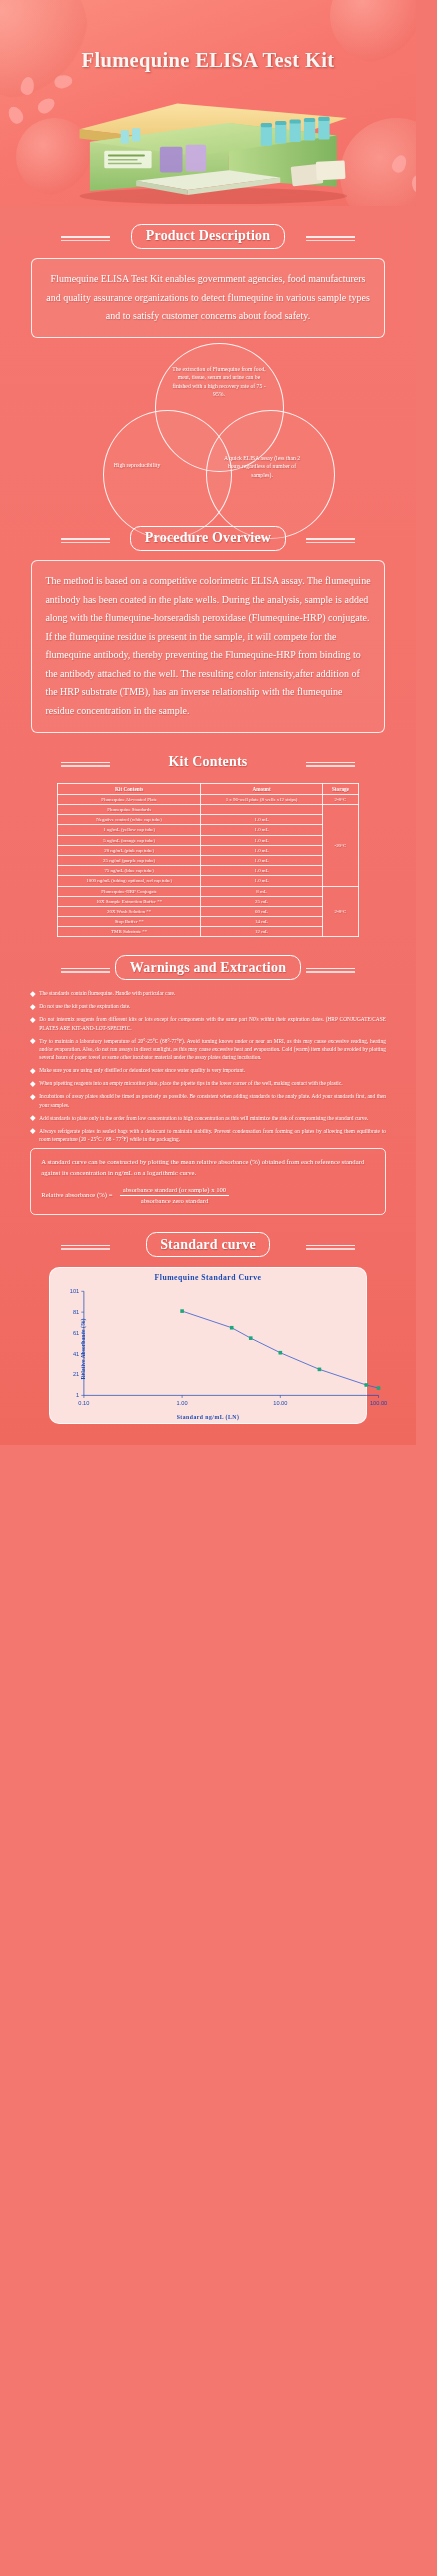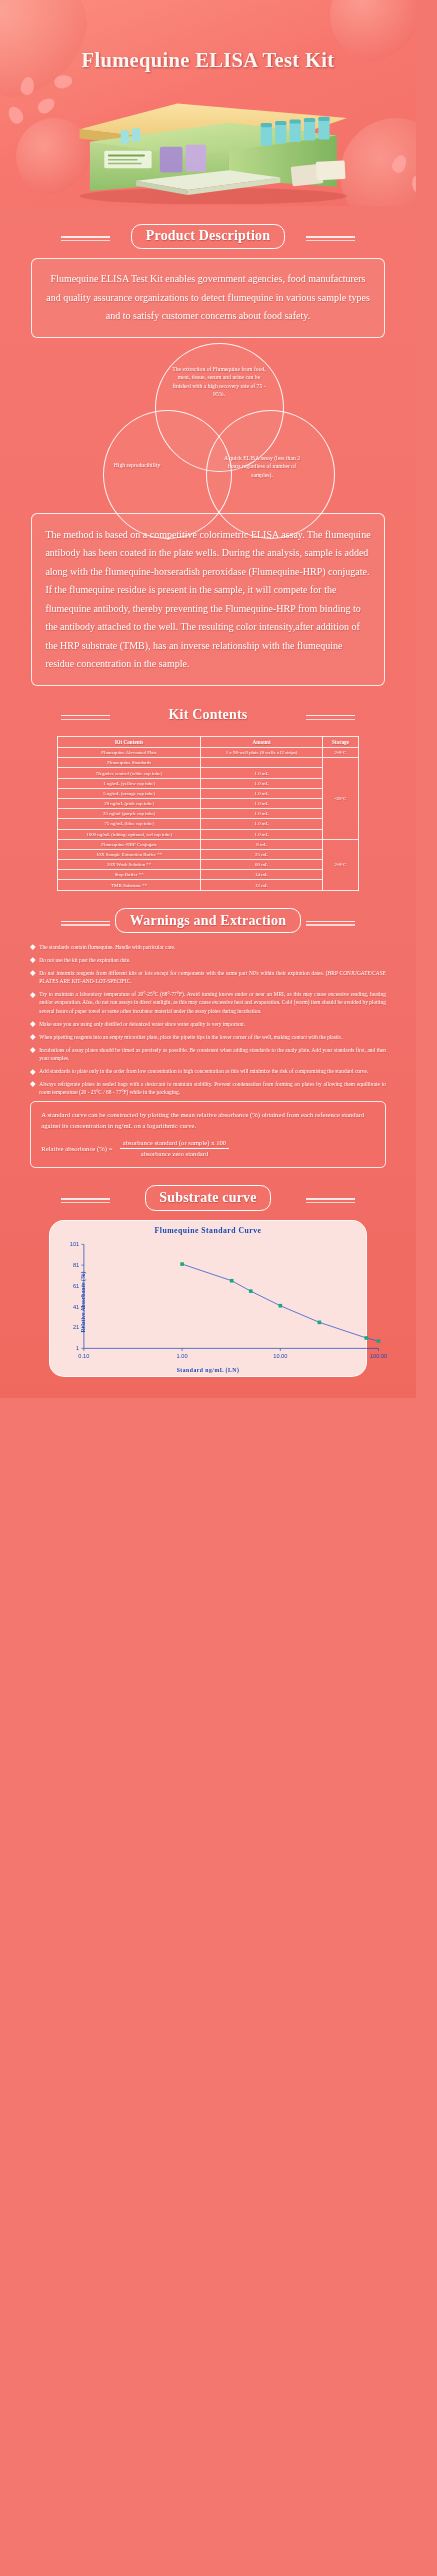--- a/index.html
+++ b/index.html
@@ -194,21 +194,21 @@
   }
   .frac { text-align:center; line-height:1.25; }
   .frac .num { border-bottom: 0.8px solid #fff; padding: 0 3.1px 1px; }
   .frac .den { padding: 1px 3.1px 0; }
 
   
   .chart-card {
     margin: 0 49px 20.6px;
     background: #fbe2df;
     border: 1px solid rgba(255,255,255,.8);
-    border-radius: 15px;
+    border-radius: 10px;
     padding: 5.2px 4.1px 3.1px;
   }
   .chart-title {
     text-align:center;
     color:#1b49b5;
     font-size: 7.7px;
     font-weight: bold;
     letter-spacing: 0.5px;
     margin-bottom: 2.1px;
     text-shadow:none;
@@ -323,20 +323,25 @@
 
   <div class="feature-wrap">
     <div class="venn v-top"></div>
     <div class="venn v-left"></div>
     <div class="venn v-right"></div>
     <div class="v-txt vt-top">The extraction of Flumequine from food, meat, tissue, serum and urine can be finished with a high recovery rate of 75 - 95%.</div>
     <div class="v-txt vt-left">High reproducibility</div>
     <div class="v-txt vt-right">A quick ELISA assay (less than 2 hours regardless of number of samples).</div>
   </div>
 
+  <div class="sec-head">
+    <span class="bar l"></span>
+    <span class="sec-title">Procedure Overview</span>
+    <span class="bar r"></span>
+  </div>
   <div class="card">
     <span>The method is based on a competitive colorimetric ELISA assay. The flumequine antibody has been coated in the plate wells. During the analysis, sample is added along with the flumequine-horseradish peroxidase (Flumequine-HRP) conjugate. If the flumequine residue is present in the sample, it will compete for the flumequine antibody, thereby preventing the Flumequine-HRP from binding to the antibody attached to the well. The resulting color intensity,after addition of the HRP substrate (TMB), has an inverse relationship with the flumequine residue concentration in the sample.</span>
   </div>
 
   <div class="sec-head">
     <span class="bar l"></span>
     <span class="sec-title plain">Kit Contents</span>
     <span class="bar r"></span>
   </div>
   <div class="tbl-wrap">
@@ -435,21 +440,21 @@
       <span>Relative absorbance (%) =</span>
       <span class="frac">
         <span class="num" style="display:block">absorbance standard (or sample) x 100</span>
         <span class="den" style="display:block">absorbance zero standard</span>
       </span>
     </div>
   </div>
 
   <div class="sec-head">
     <span class="bar l"></span>
-    <span class="sec-title">Substrate curve</span>
+    <span class="sec-title">Standard curve</span>
     <span class="bar r"></span>
   </div>
 
   <div class="chart-card">
     <div class="chart-title">Flumequine Standard Curve</div>
     <div class="chart-area">
       <div class="ylab">Relative Absorbance (%)</div>
       <svg class="plot" id="curve-svg" width="340" height="129" viewBox="0 0 660 250">
           <line x1="58" y1="14" x2="58" y2="216" stroke="#1b49b5" stroke-width="1.4"></line>
           <line x1="58" y1="216" x2="630" y2="216" stroke="#1b49b5" stroke-width="1.4"></line>

